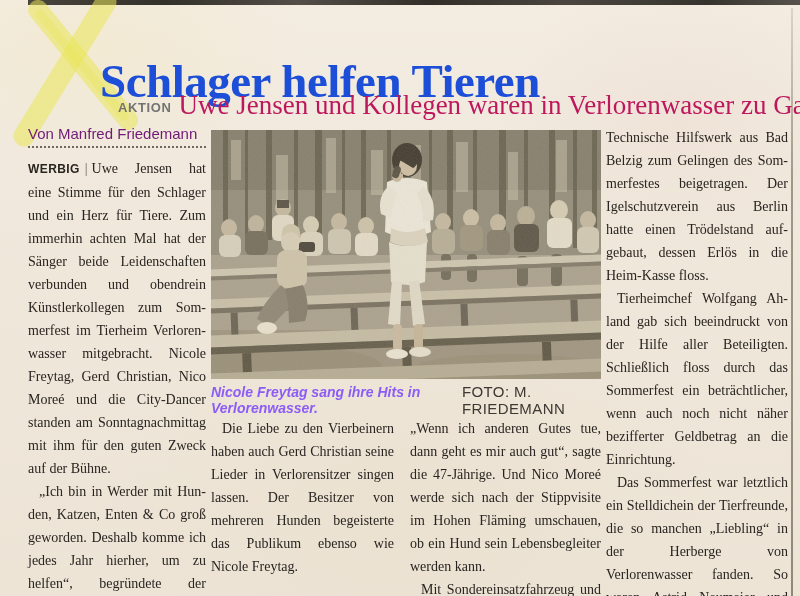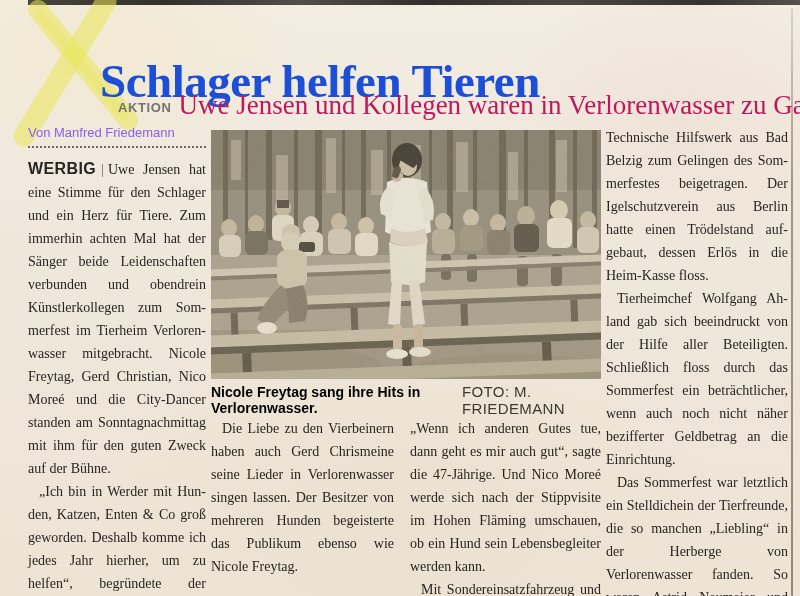--- a/index.html
+++ b/index.html
@@ -20,38 +20,38 @@
     opacity:.92;}
   .right-rule{left:791px;top:8px;width:2px;height:588px;
     background:linear-gradient(180deg,rgba(150,140,124,.25) 0%,rgba(140,130,114,.8) 30%,rgba(130,120,104,.85) 100%);}
   
   .headline{left:100px;top:24px;width:610px;text-align:left;
     font-weight:bold;font-size:47px;line-height:52px;letter-spacing:-0.5px;color:#1d4ed8;}
   .subhead-row{left:118px;top:90px;width:580px;white-space:nowrap;}
   .kicker{font-family:"Liberation Sans",sans-serif;font-weight:bold;font-size:13px;
     letter-spacing:.6px;color:#737373;vertical-align:2px;margin-right:7px;}
   .subhead{font-size:27px;color:#be185d;}
-  .byline{left:28px;top:125px;font-family:"Liberation Sans",sans-serif;font-size:13px;color:#8b5cf6;}
+  .byline{left:28px;top:125px;font-family:"Liberation Sans",sans-serif;font-size:15px;color:#701a75;}
   .byline-rule{left:28px;top:146px;width:178px;height:0;border-bottom:2px dotted #6f6a61;}
   
   .col{font-size:14px;line-height:23px;text-align:justify;color:#282420;}
   .col p{margin:0;}
   .col p.indent{text-indent:11px;}
   .col1{left:28px;top:157px;width:178px;height:420px;}
   .col2{left:211px;top:417px;width:183px;height:162px;}
   .col3{left:410px;top:417px;width:191px;height:162px;}
   .col4{left:606px;top:126px;width:182px;height:456px;}
-  .loc{font-family:"Liberation Sans",sans-serif;font-weight:bold;font-size:16px;letter-spacing:.4px;}
+  .loc{font-family:"Liberation Sans",sans-serif;font-weight:bold;font-size:12px;letter-spacing:.4px;}
   .sep{color:#6b645a;margin:0 4px 0 5px;}
   
   .photo{left:211px;top:130px;width:390px;height:249px;background:#968f7f;}
   .photo svg{display:block;}
   .caption-row{left:211px;top:383px;width:390px;display:flex;justify-content:space-between;align-items:baseline;
     font-family:"Liberation Sans",sans-serif;}
-  .caption{font-weight:bold;font-size:14px;color:#000000;}
+  .caption{font-weight:bold;font-size:14px;color:#8b5cf6;font-style:italic;}
   .credit{font-size:15px;letter-spacing:.4px;color:#3d3831;}
   
   .ymark{left:0;top:0;width:160px;height:160px;pointer-events:none;}
 </style>
 </head>
 <body>
 
 <div class="abs top-bar"></div>
 <div class="abs right-rule"></div>
 
@@ -218,21 +218,21 @@
   <rect x="0" y="0" width="390" height="249" filter="url(#grain)" opacity="0.5"></rect>
 </svg>
 </div>
 
 <div class="abs caption-row">
   <span class="caption">Nicole Freytag sang ihre Hits in Verlorenwasser.</span>
   <span class="credit">FOTO: M. FRIEDEMANN</span>
 </div>
 
 <div class="abs col col2">
-  <p class="indent">Die Liebe zu den Vierbei­nern haben auch Gerd Chris­meine seine Lieder in Verloren­wasser singen lassen. Der Be­sitzer von mehreren Hunden begeisterte das Publikum ebenso wie Nicole Freytag.</p>
+  <p class="indent">Die Liebe zu den Vierbei­nern haben auch Gerd Chris­tian seine Lieder in Verloren­sitzer singen lassen. Der Be­sitzer von mehreren Hunden begeisterte das Publikum ebenso wie Nicole Freytag.</p>
 </div>
 
 <div class="abs col col3">
   <p>„Wenn ich anderen Gutes tue, dann geht es mir auch gut“, sagte die 47-Jährige. Und Nico Moreé werde sich nach der Stippvisite im Hohen Flä­ming umschauen, ob ein Hund sein Lebensbegleiter werden kann.</p>
   <p class="indent">Mit Sondereinsatzfahrzeug und Stelldichein hat das</p>
 </div>
 
 <div class="abs col col4">
   <p>Technische Hilfswerk aus Bad Belzig zum Gelingen des Som­merfestes beigetragen. Der Igelschutzverein aus Berlin hatte einen Trödelstand auf­gebaut, dessen Erlös in die Heim-Kasse floss.</p>
   <p class="indent">Tierheimchef Wolfgang Ah­land gab sich beeindruckt von der Hilfe aller Beteiligten. Schließlich floss durch das Sommerfest ein beträchtli­cher, wenn auch noch nicht näher bezifferter Geldbetrag an die Einrichtung.</p>

